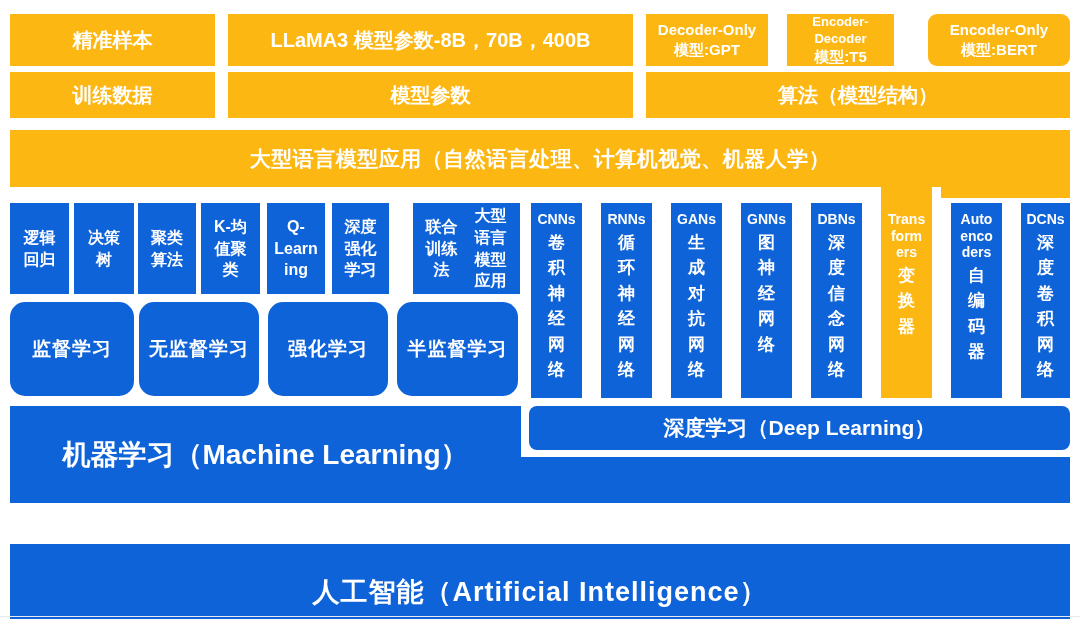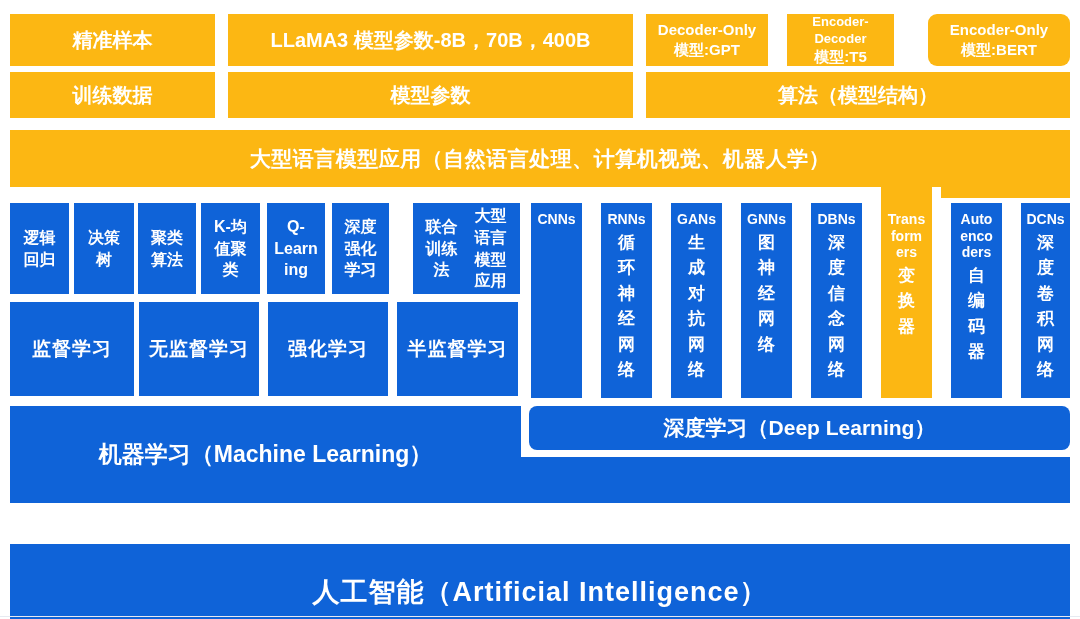--- a/index.html
+++ b/index.html
@@ -18,30 +18,30 @@
   .orange{background:var(--orange);}
   .blue{background:var(--blue);}
   .r1{top:14px;height:52px;font-size:20px;}
   .r2{top:72px;height:46px;font-size:20px;}
   .two-line{flex-direction:column;font-size:15px;line-height:1.32;}
   .two-line .sm{font-size:13px;}
   .banner{left:10px;top:130px;width:1060px;height:57px;font-size:21px;letter-spacing:.5px;}
   .lip{position:absolute;left:941px;top:186px;width:129px;height:12px;background:var(--orange);}
   .method{top:203px;height:91px;font-size:16px;}
   .method>span{display:inline-block;width:44px;word-break:break-all;white-space:pre-line;line-height:1.35;}
-  .cat{top:302px;height:94px;font-size:19px;letter-spacing:1px;}
+  .cat{top:302px;height:94px;font-size:19px;letter-spacing:1px;border-radius:15px;}
   .col{
     position:absolute;top:203px;width:51px;height:195px;box-sizing:border-box;
     color:#ffffff;font-weight:bold;text-align:center;padding-top:8px;
   }
   .col .abbr{display:block;width:43px;margin:0 auto;font-size:14px;line-height:1.18;word-break:break-all;}
   .col.wrap4 .abbr{width:38px;}
   .col .cname{display:block;width:18px;margin:2px auto 0;font-size:17px;line-height:1.5;word-break:break-all;}
   .col.tcol{top:186px;height:212px;padding-top:25px;}
-  .mlbar-a{left:10px;top:406px;width:511px;height:97px;font-size:23px;}
+  .mlbar-a{left:10px;top:406px;width:511px;height:97px;font-size:28px;}
   .mlbar-b{position:absolute;left:521px;top:457px;width:549px;height:46px;background:var(--blue);}
   .dlbar{left:529px;top:406px;width:541px;height:44px;font-size:21px;border-radius:8px;}
   .aibar{left:10px;top:512px;width:1060px;height:96px;font-size:27px;letter-spacing:1px;margin-top:32px;}
   .baseline{position:absolute;left:0;top:616px;width:1080px;height:1px;background:#e6eaf1;}
 </style>
 </head>
 <body>
 
 <div class="stage">
 
@@ -93,20 +93,21 @@
       <span>大型语言模型应用</span>
     </div>
 
   <div class="blk blue cat" style="left:10px;width:124px;">监督学习</div>
   <div class="blk blue cat" style="left:139px;width:120px;">无监督学习</div>
   <div class="blk blue cat" style="left:268px;width:120px;">强化学习</div>
   <div class="blk blue cat" style="left:397px;width:121px;">半监督学习</div>
 
   <div class="col blue" style="left:531px;">
     <span class="abbr">CNNs</span>
+    <span class="cname">卷积神经网络</span>
   </div>
   <div class="col blue" style="left:601px;">
     <span class="abbr">RNNs</span>
     <span class="cname">循环神经网络</span>
   </div>
   <div class="col blue" style="left:671px;">
     <span class="abbr">GANs</span>
     <span class="cname">生成对抗网络</span>
   </div>
   <div class="col blue" style="left:741px;">

